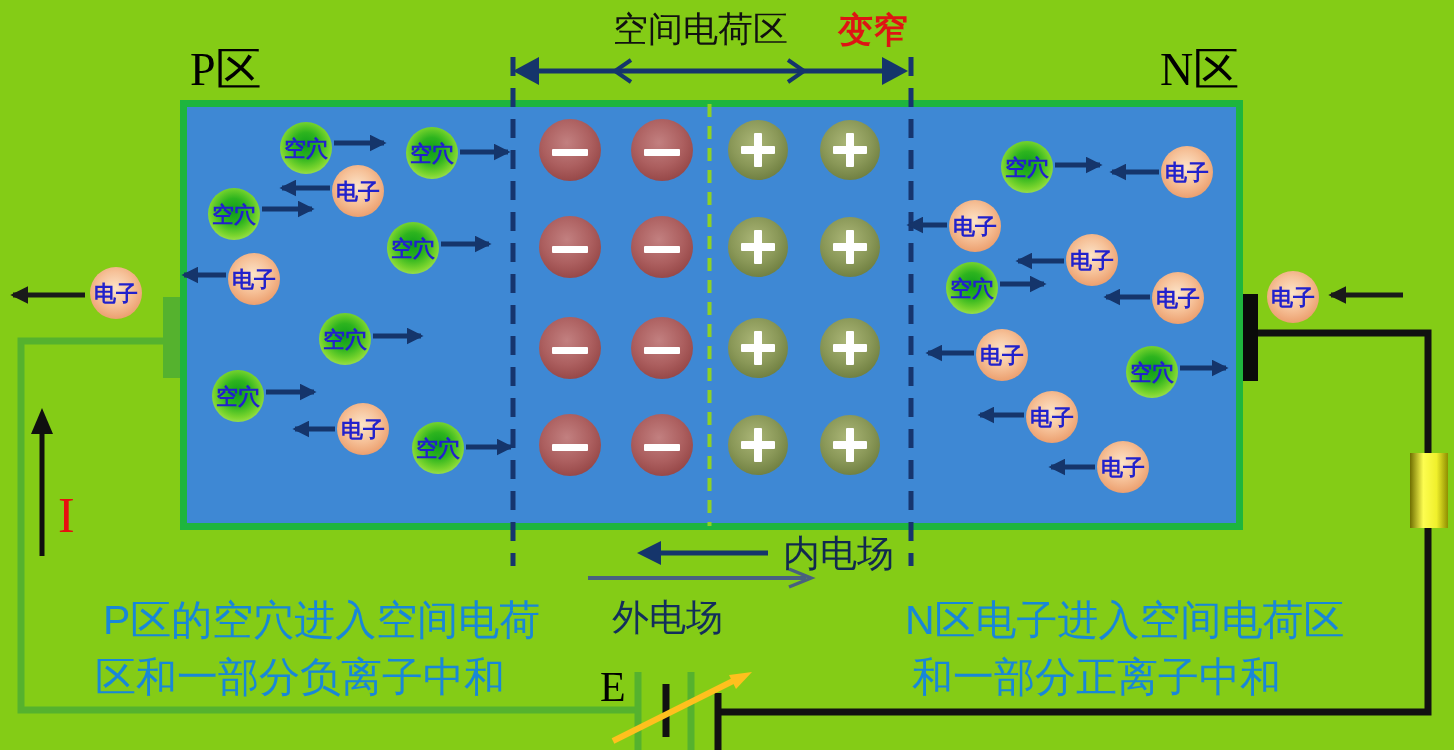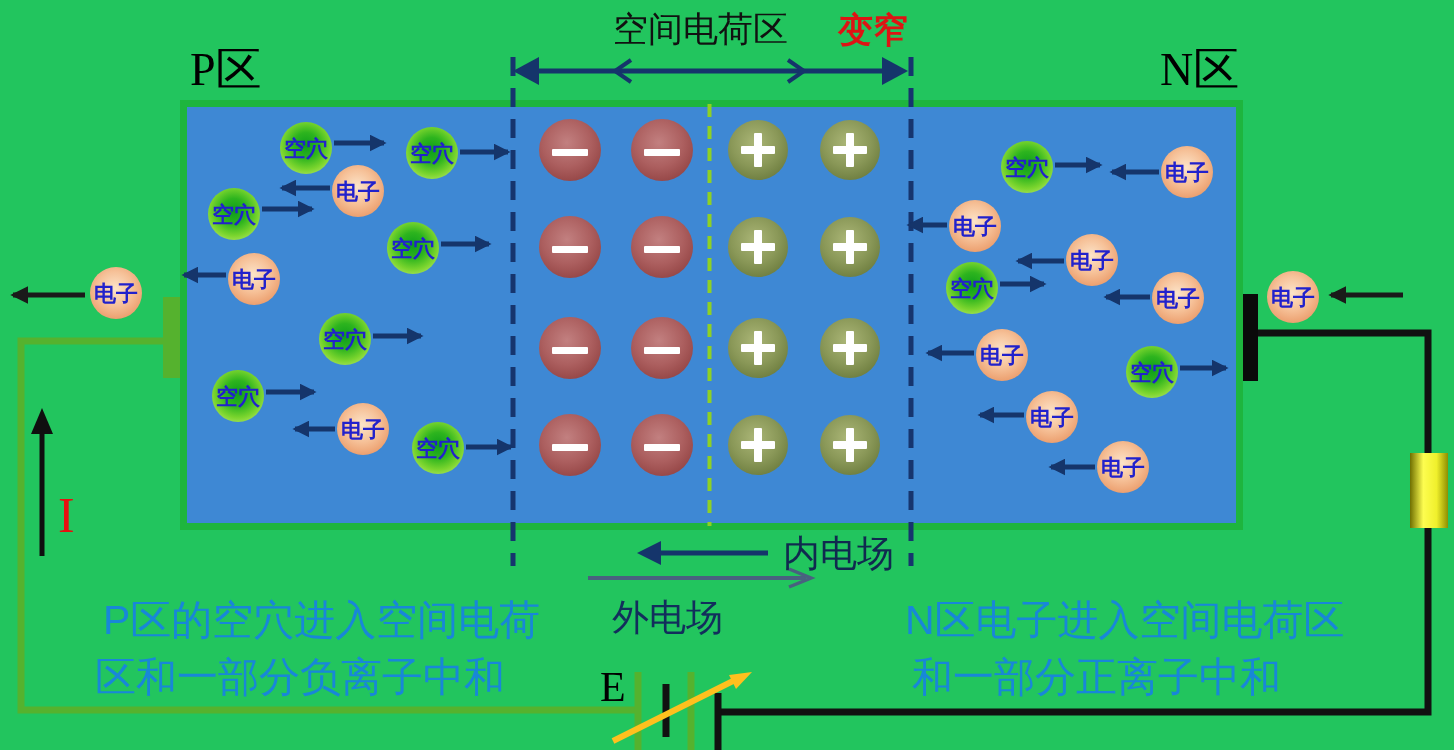--- a/index.html
+++ b/index.html
@@ -1,16 +1,16 @@
 <!DOCTYPE html>
 <html><head>
 <meta charset="utf-8">
 <style>
   html,body{margin:0;padding:0;background:#ffffff;}
-  .stage{position:relative;width:1454px;height:750px;background:#22c55e;overflow:hidden;}
+  .stage{position:relative;width:1454px;height:750px;background:#84cc16;overflow:hidden;}
   svg{display:block;}
   text{font-family:"Liberation Sans",sans-serif;}
   .serif{font-family:"Liberation Serif",serif;}
 </style>
 </head>
 <body>
 
 <div class="stage">
 <svg width="1454" height="750" viewBox="0 0 1454 750">
   <defs>

